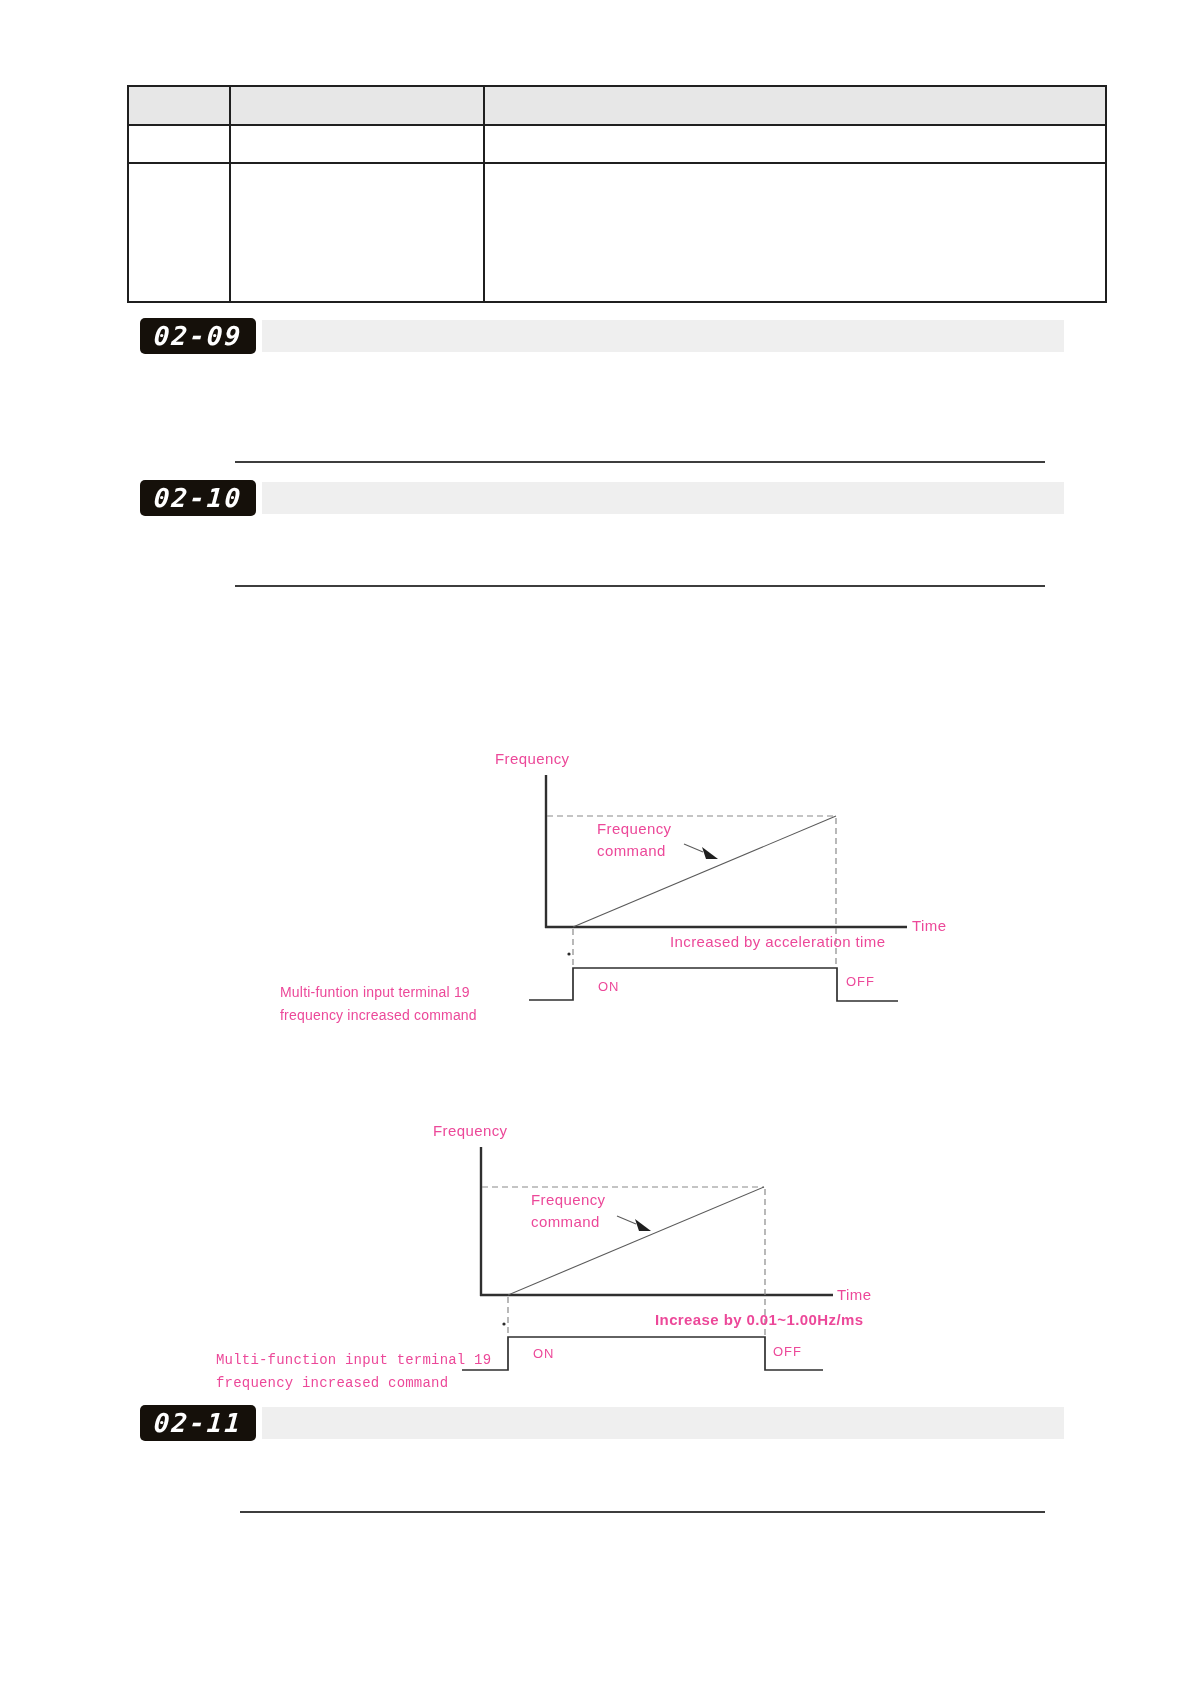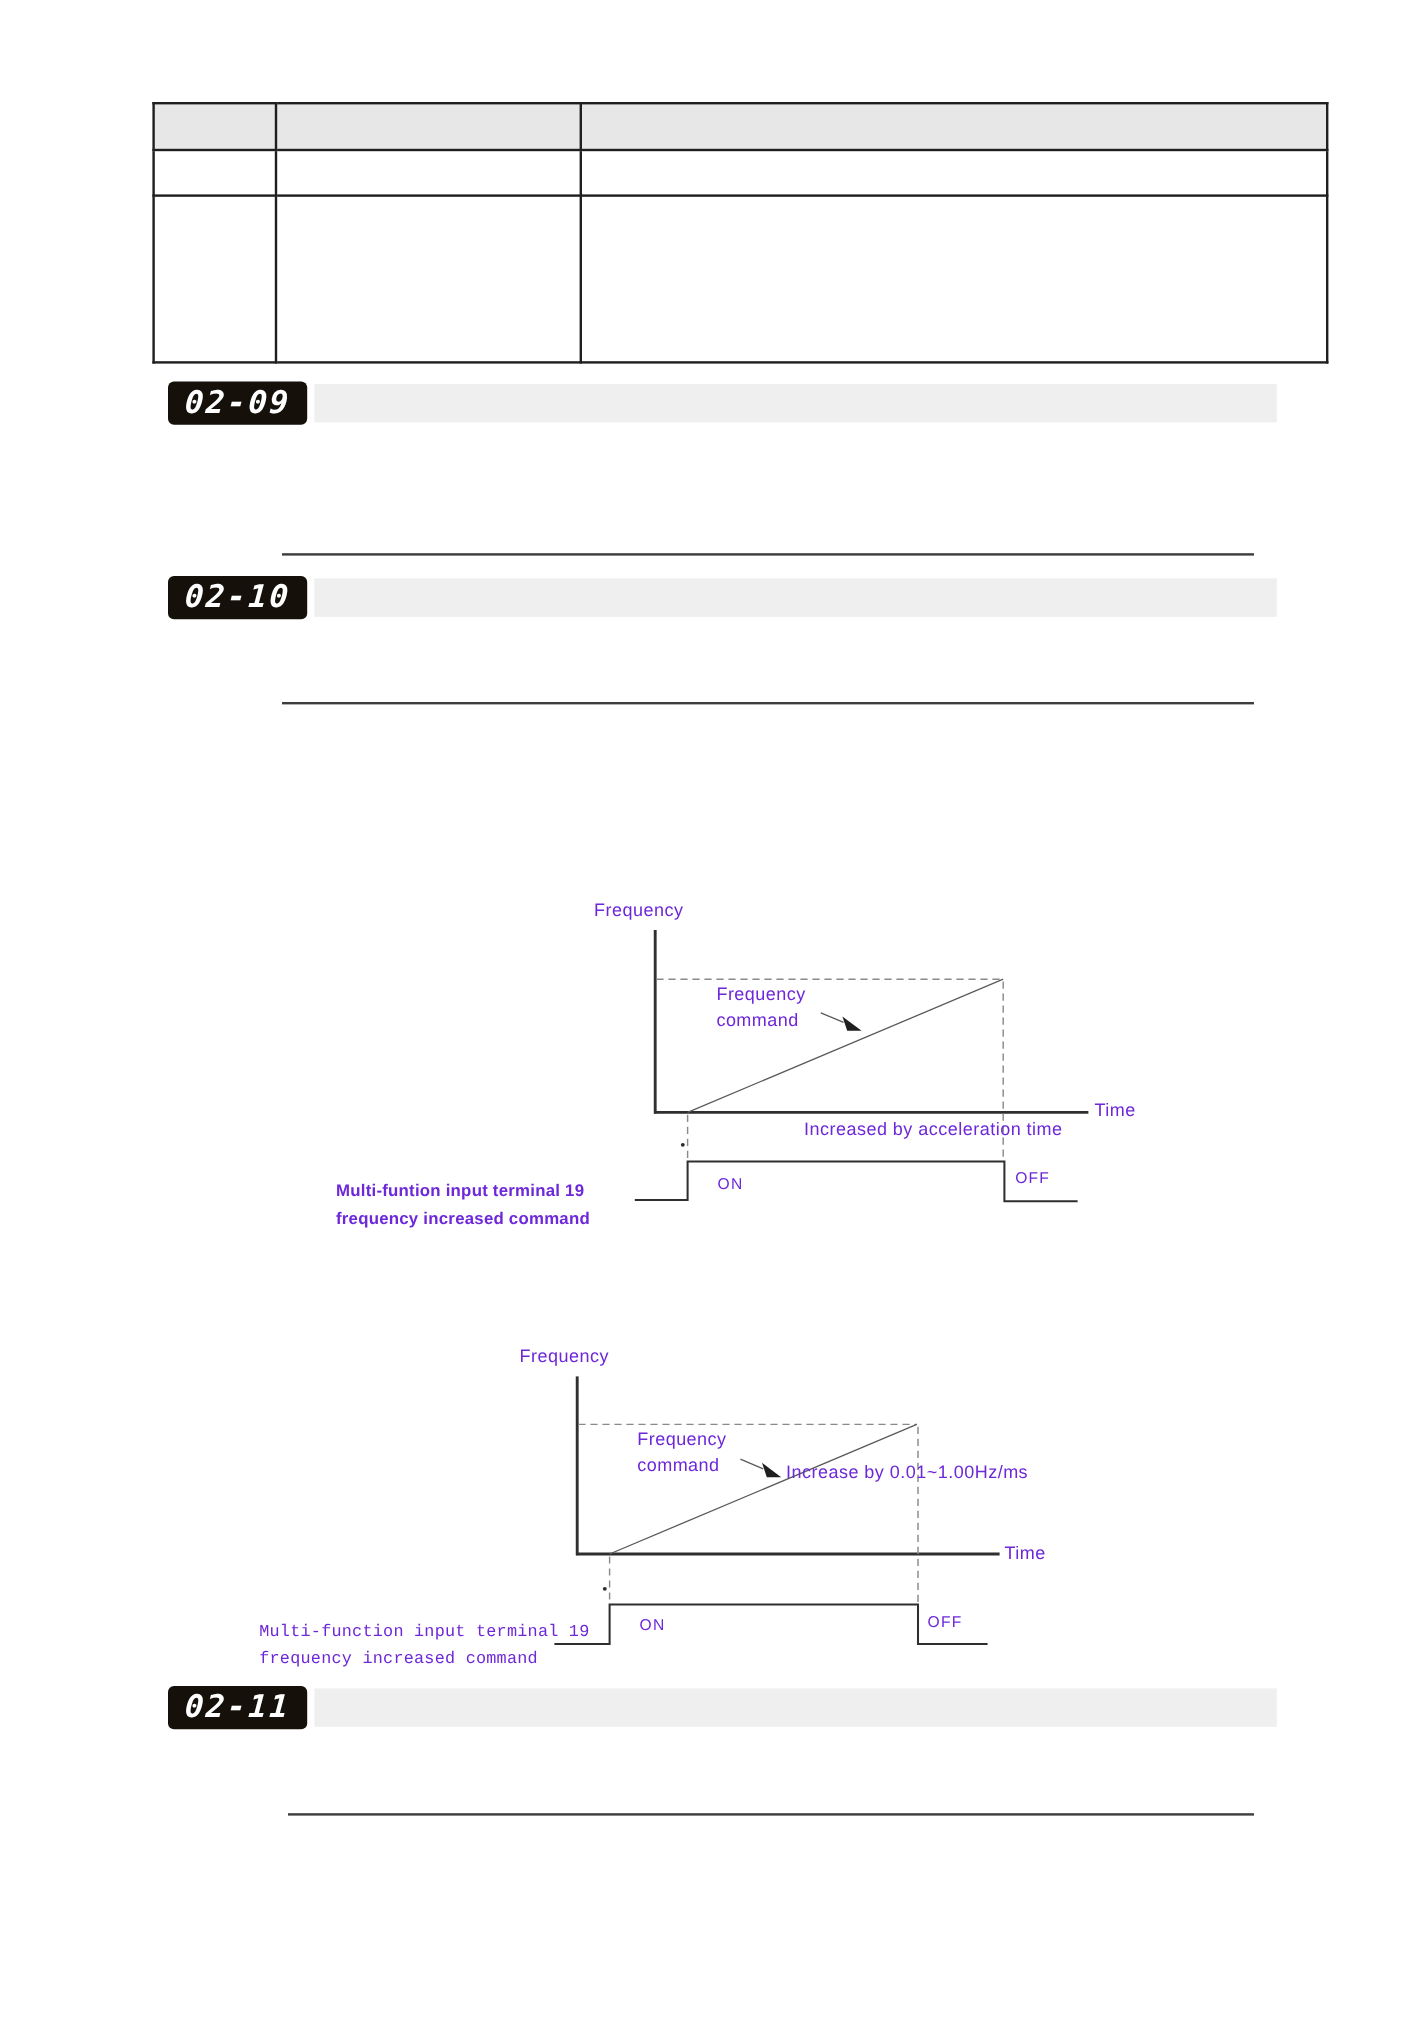--- a/index.html
+++ b/index.html
@@ -32,21 +32,21 @@
     font-family:"DejaVu Sans Mono", monospace;font-weight:bold;font-style:italic;
     font-size:26px;color:#ffffff;letter-spacing:2px;transform:skewX(-4deg);
   }
   .param-bar{
     position:absolute;left:262px;width:802px;height:32px;background:#efefef;
   }
   
   .rule{position:absolute;height:2px;background:#3d3d3d;}
   
   .dg{position:absolute;left:0;top:0;width:0;height:0;overflow:visible;}
-  .lbl{position:absolute;font-size:15px;letter-spacing:0.4px;white-space:nowrap;color:#6d28d9;}
+  .lbl{position:absolute;font-size:15px;letter-spacing:0.4px;white-space:nowrap;color:#ec4899;}
   .lbl-2line{line-height:22px;}
   .lbl-small{font-size:13px;letter-spacing:1px;}
   .lbl-term{font-size:14px;letter-spacing:0.2px;line-height:23px;}
   .center100{width:100px;}
   svg{position:absolute;overflow:visible;}
   .axis{stroke:#2f2f2f;stroke-width:2.4;fill:none;}
   .ramp{stroke:#5a5a5a;stroke-width:1.1;fill:none;}
   .dash{stroke:#8a8a8a;stroke-width:1.2;fill:none;stroke-dasharray:6 4;}
   .wave{stroke:#2f2f2f;stroke-width:1.7;fill:none;}
   .alin{stroke:#5a5a5a;stroke-width:1.1;fill:none;}
@@ -110,21 +110,21 @@
   </svg>
   <div class="lbl" style="left:495px;top:750px;">Frequency</div>
   <div class="lbl lbl-2line" style="left:597px;top:818px;">
     <div>Frequency</div>
     <div>command</div>
   </div>
   <div class="lbl" style="left:670px;top:889px;margin-top:44px;">Increased by acceleration time</div>
   <div class="lbl" style="left:912px;top:917px;">Time</div>
   <div class="lbl lbl-small center100" style="left:598px;top:979px;">ON</div>
   <div class="lbl lbl-small" style="left:846px;top:974px;">OFF</div>
-  <div class="lbl lbl-term" style="left:280px;top:981px;font-weight:bold;">
+  <div class="lbl lbl-term" style="left:280px;top:981px;">
     <div>Multi-funtion input terminal 19</div>
     <div>frequency increased command</div>
   </div>
 </div>
 
 <div class="dg">
   <svg style="left:375px;top:1130px;" width="510" height="260" viewBox="0 0 510 260">
     <line class="axis" x1="106" y1="17" x2="106" y2="166"></line>
     <line class="axis" x1="105" y1="165" x2="458" y2="165"></line>
     <line class="dash" x1="107" y1="57" x2="389" y2="57"></line>
@@ -134,21 +134,21 @@
     <polyline class="wave" points="87,240 133,240 133,207 390,207 390,240 448,240"></polyline>
     <line class="alin" x1="242" y1="86" x2="261" y2="94"></line>
     <polygon class="ahead" points="276,101 260,89 264,101"></polygon>
     <circle class="dot" cx="129" cy="194" r="1.6"></circle>
   </svg>
   <div class="lbl" style="left:433px;top:1122px;">Frequency</div>
   <div class="lbl lbl-2line" style="left:531px;top:1189px;">
     <div>Frequency</div>
     <div>command</div>
   </div>
-  <div class="lbl" style="left:655px;top:1219px;">Increase by 0.01~1.00Hz/ms</div>
+  <div class="lbl" style="left:655px;top:1311px;font-weight:bold;">Increase by 0.01~1.00Hz/ms</div>
   <div class="lbl" style="left:837px;top:1286px;">Time</div>
   <div class="lbl lbl-small center100" style="left:533px;top:1346px;">ON</div>
   <div class="lbl lbl-small" style="left:773px;top:1344px;">OFF</div>
   <div class="lbl lbl-term" style="left:216px;top:1349px;font-family:Liberation Mono, monospace;">
     <div>Multi-function input terminal 19</div>
     <div>frequency increased command</div>
   </div>
 </div>
 
 </body></html>

